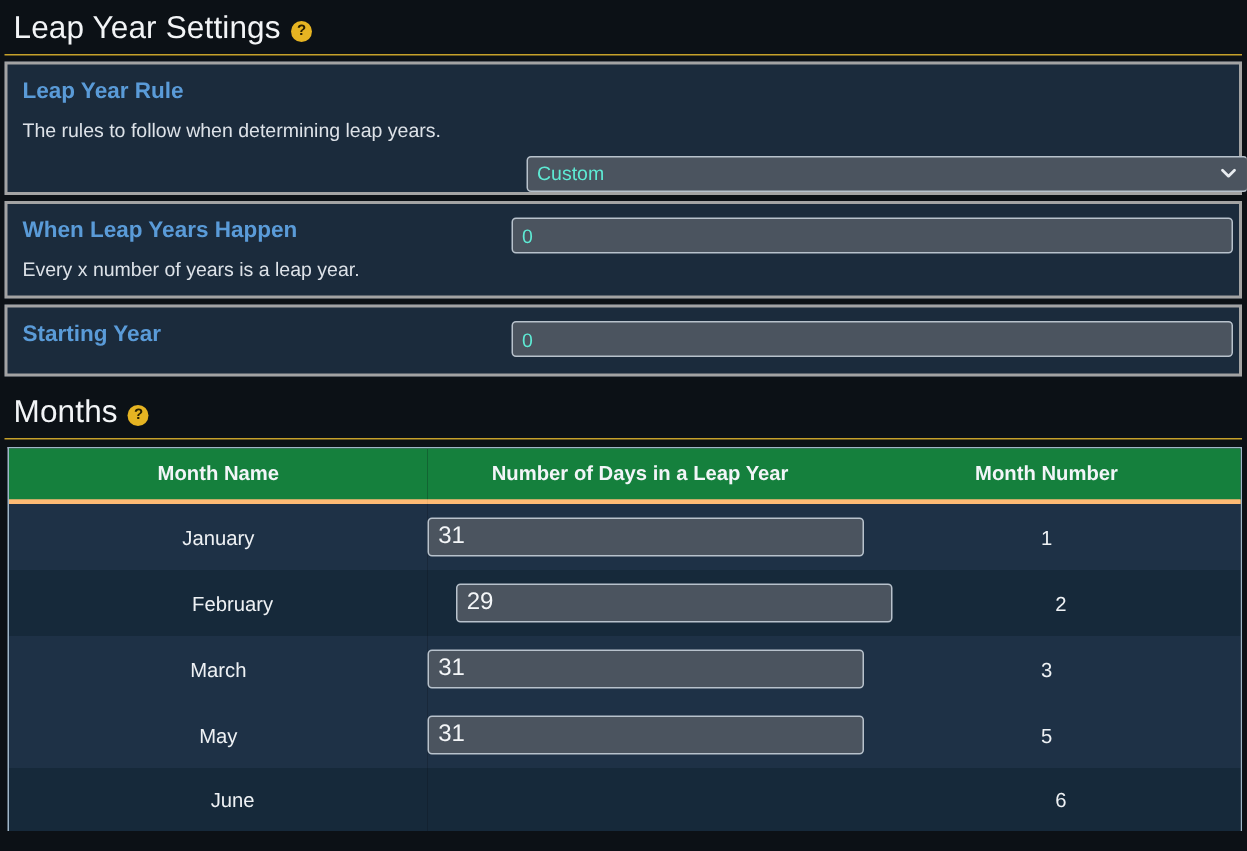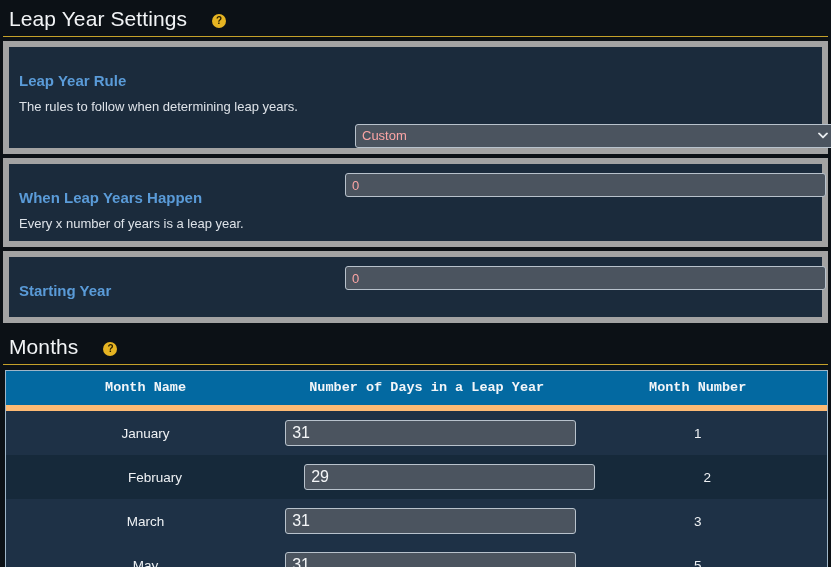--- a/index.html
+++ b/index.html
@@ -19,21 +19,21 @@
     width: 831px;
     height: 567px;
     position: relative;
     overflow: hidden;
   }
 
   
   .section-head {
     display: flex;
     align-items: center;
-    gap: 25px;
+    gap: 7px;
     padding: 0 4px 4px 6px;
     border-bottom: 1px solid #c5a12a;
     margin: 0 3px;
   }
   .section-head .title {
     font-size: 21px;
     font-weight: normal;
     color: #f2f4f6;
     letter-spacing: 0.1px;
     line-height: 26px;
@@ -56,22 +56,22 @@
     top: 2px;
   }
 
   #head-leap { margin-top: 6px; }
   #head-months { margin-top: 11px; }
 
   
   .panels { margin: 4px 3px 0 3px; }
   .panel {
     background: #1b2b3c;
-    border: 6px solid #a3a3a3;
-    padding: 24px 10px 9px 10px;
+    border: 2px solid #a3a3a3;
+    padding: 8px 10px 9px 10px;
     position: relative;
     margin-bottom: 4px;
   }
   .panel:last-child { margin-bottom: 0; }
   .panel-label {
     color: #5a9bd8;
     font-size: 15px;
     font-weight: bold;
     line-height: 19px;
     margin-bottom: 8px;
@@ -89,21 +89,21 @@
   }
 
   
   .field {
     box-sizing: border-box;
     width: 100%;
     height: 24px;
     background: #4b545f;
     border: 1px solid #b8c2cc;
     border-radius: 3px;
-    color: #fca5a5;
+    color: #5eead4;
     font-family: "Liberation Sans", sans-serif;
     font-size: 13px;
     line-height: 22px;
     padding: 0 6px;
     outline: none;
   }
   .select-wrap { position: relative; }
   select.field {
     appearance: none;
     -webkit-appearance: none;
@@ -128,28 +128,27 @@
     margin: 5px 3px 0 5px;
     border: 1px solid #9fb6c8;
     border-bottom: none;
   }
   table.months {
     width: 100%;
     border-collapse: collapse;
     table-layout: fixed;
   }
   table.months th {
-    background: #0369a1;
+    background: #15803d;
     color: #f2f5f8;
     font-size: 13.5px;
     font-weight: bold;
     padding: 9px 0 10px 0;
-    border-bottom: 6px solid #fdba74;
+    border-bottom: 3px solid #fdba74;
     text-align: center;
-    font-family: Liberation Mono, monospace;
   }
   table.months td {
     text-align: center;
     font-size: 13.5px;
     color: #eef1f4;
     padding: 9px 0;
     height: 24px;
   }
   table.months tr.row-odd td { background: #1e3146; }
   table.months tr.row-even td { background: #16293a; padding-left: 19px; }

